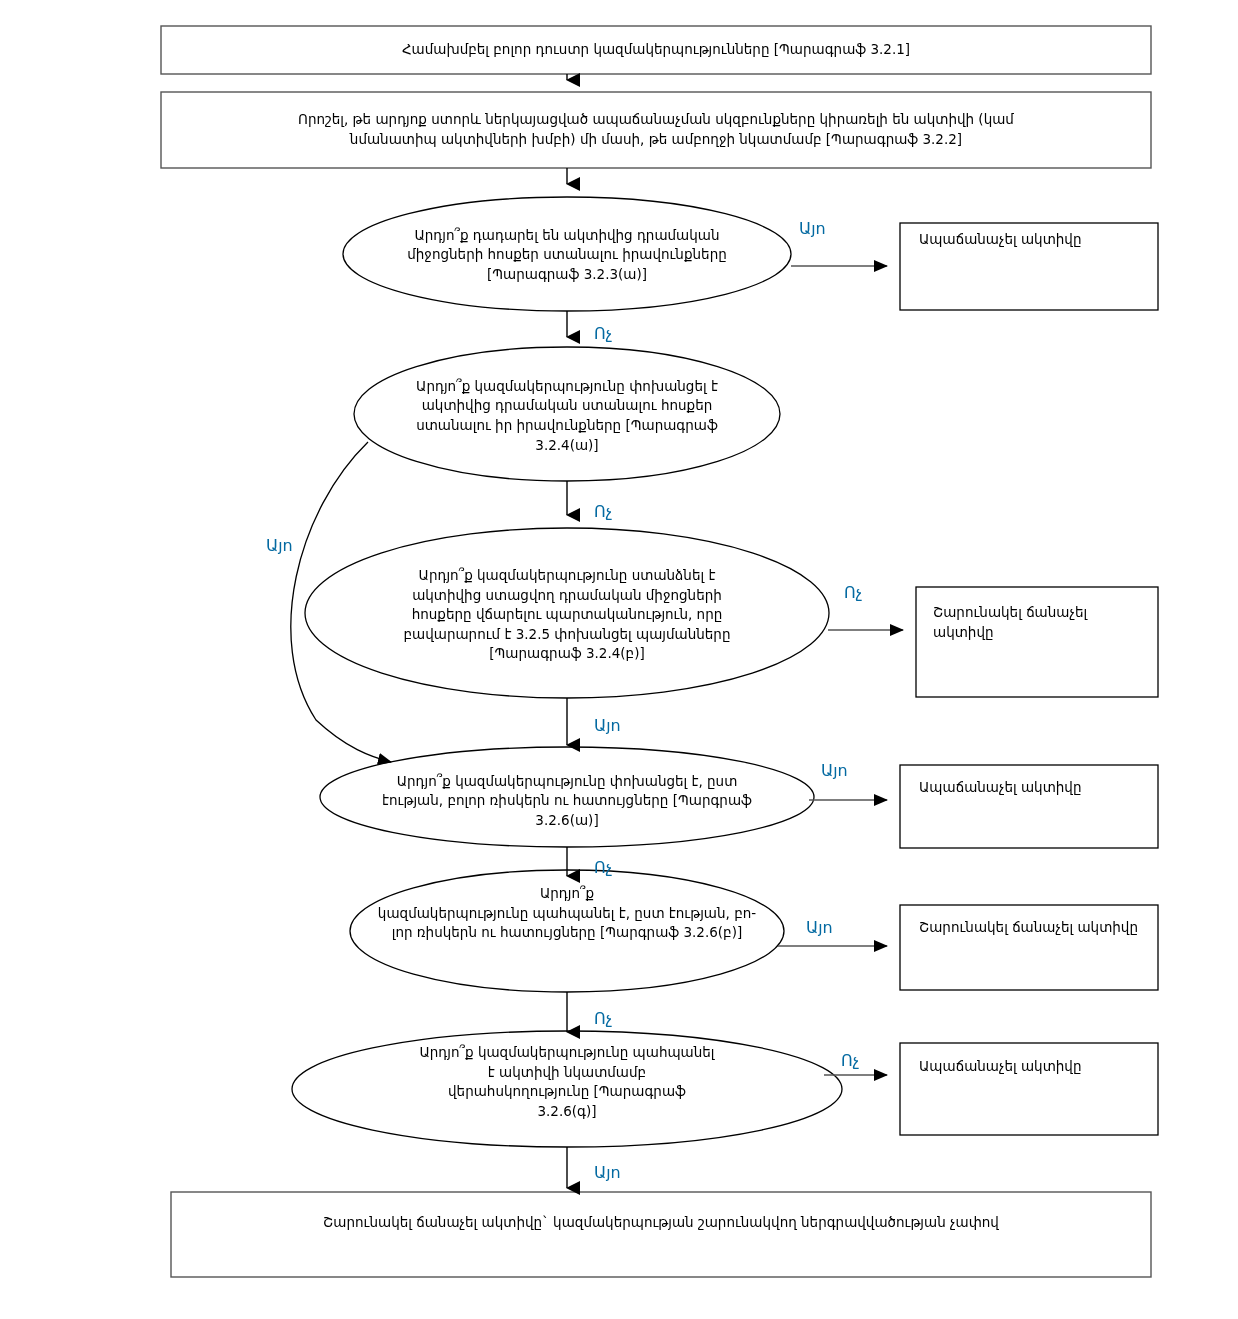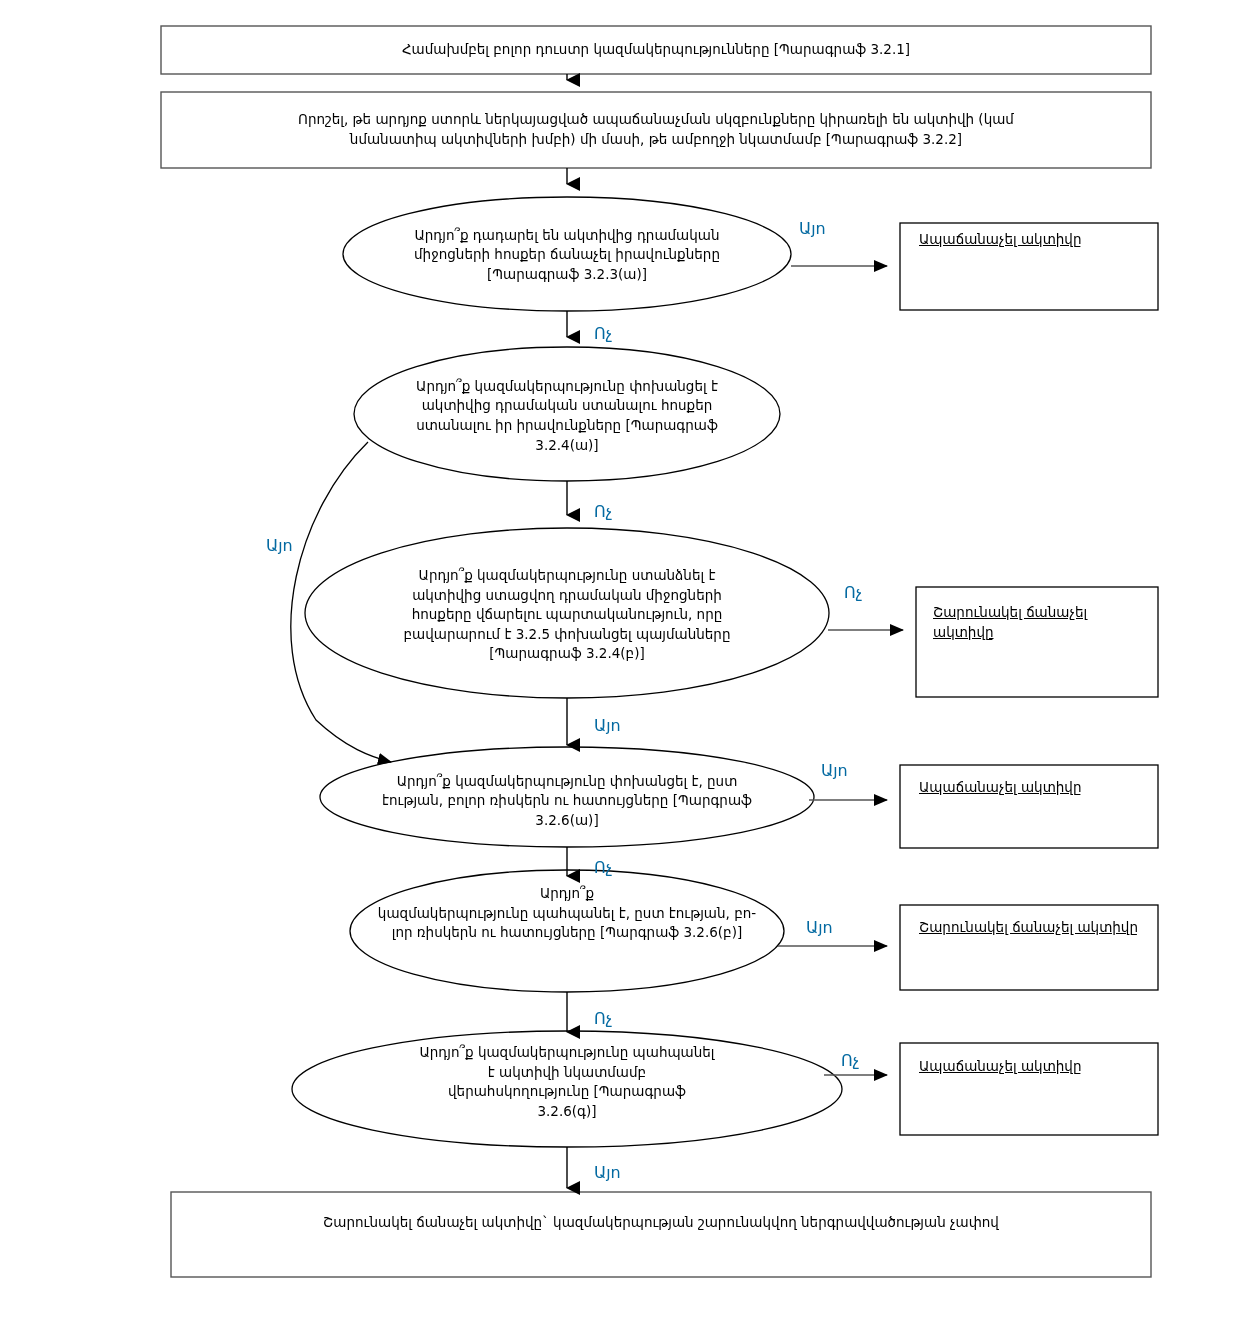--- a/index.html
+++ b/index.html
@@ -33,21 +33,20 @@
     color: #0369a1;
     text-align: left;
     white-space: pre;
   }
   .box-text {
     font-size: 13.5px;
     line-height: 1.45;
     color: #000000;
     text-align: left;
     white-space: pre-line;
-    text-decoration: underline;
   }
   svg { display: block; }
 </style>
 </head>
 <body>
 
 <div id="flow-root">
   <svg width="1238" height="1319" viewBox="0 0 1238 1319">
     <defs>
       <marker id="arrow" markerWidth="14" markerHeight="12" refX="13" refY="6" orient="auto" markerUnits="userSpaceOnUse">
@@ -75,21 +74,21 @@
 նմանատիպ ակտիվների խմբի) մի մասի, թե ամբողջի նկատմամբ [Պարագրաֆ 3.2.2]</div>
         </div>
       </foreignObject>
     </g>
 
     <g>
       <ellipse cx="551" cy="254" rx="224" ry="57" fill="#ffffff" stroke="#000000" stroke-width="1.3"></ellipse>
       <foreignObject x="372" y="213" width="358" height="84">
         <div xmlns="http://www.w3.org/1999/xhtml" style="display:flex;align-items:center;justify-content:center;height:84px;">
           <div class="node-text">Արդյո՞ք դադարել են ակտիվից դրամական
-միջոցների հոսքեր ճանաչել իրավունքները
+միջոցների հոսքեր ստանալու իրավունքները
 [Պարագրաֆ 3.2.3(ա)]</div>
         </div>
       </foreignObject>
     </g>
 
     <g>
       <rect x="884" y="223" width="258" height="87" fill="#ffffff" stroke="#000000" stroke-width="1.3"></rect>
       <foreignObject x="903" y="230" width="235" height="40">
         <div xmlns="http://www.w3.org/1999/xhtml" style="height:40px;display:flex;align-items:flex-start;">
           <div class="box-text">Ապաճանաչել ակտիվը</div>

